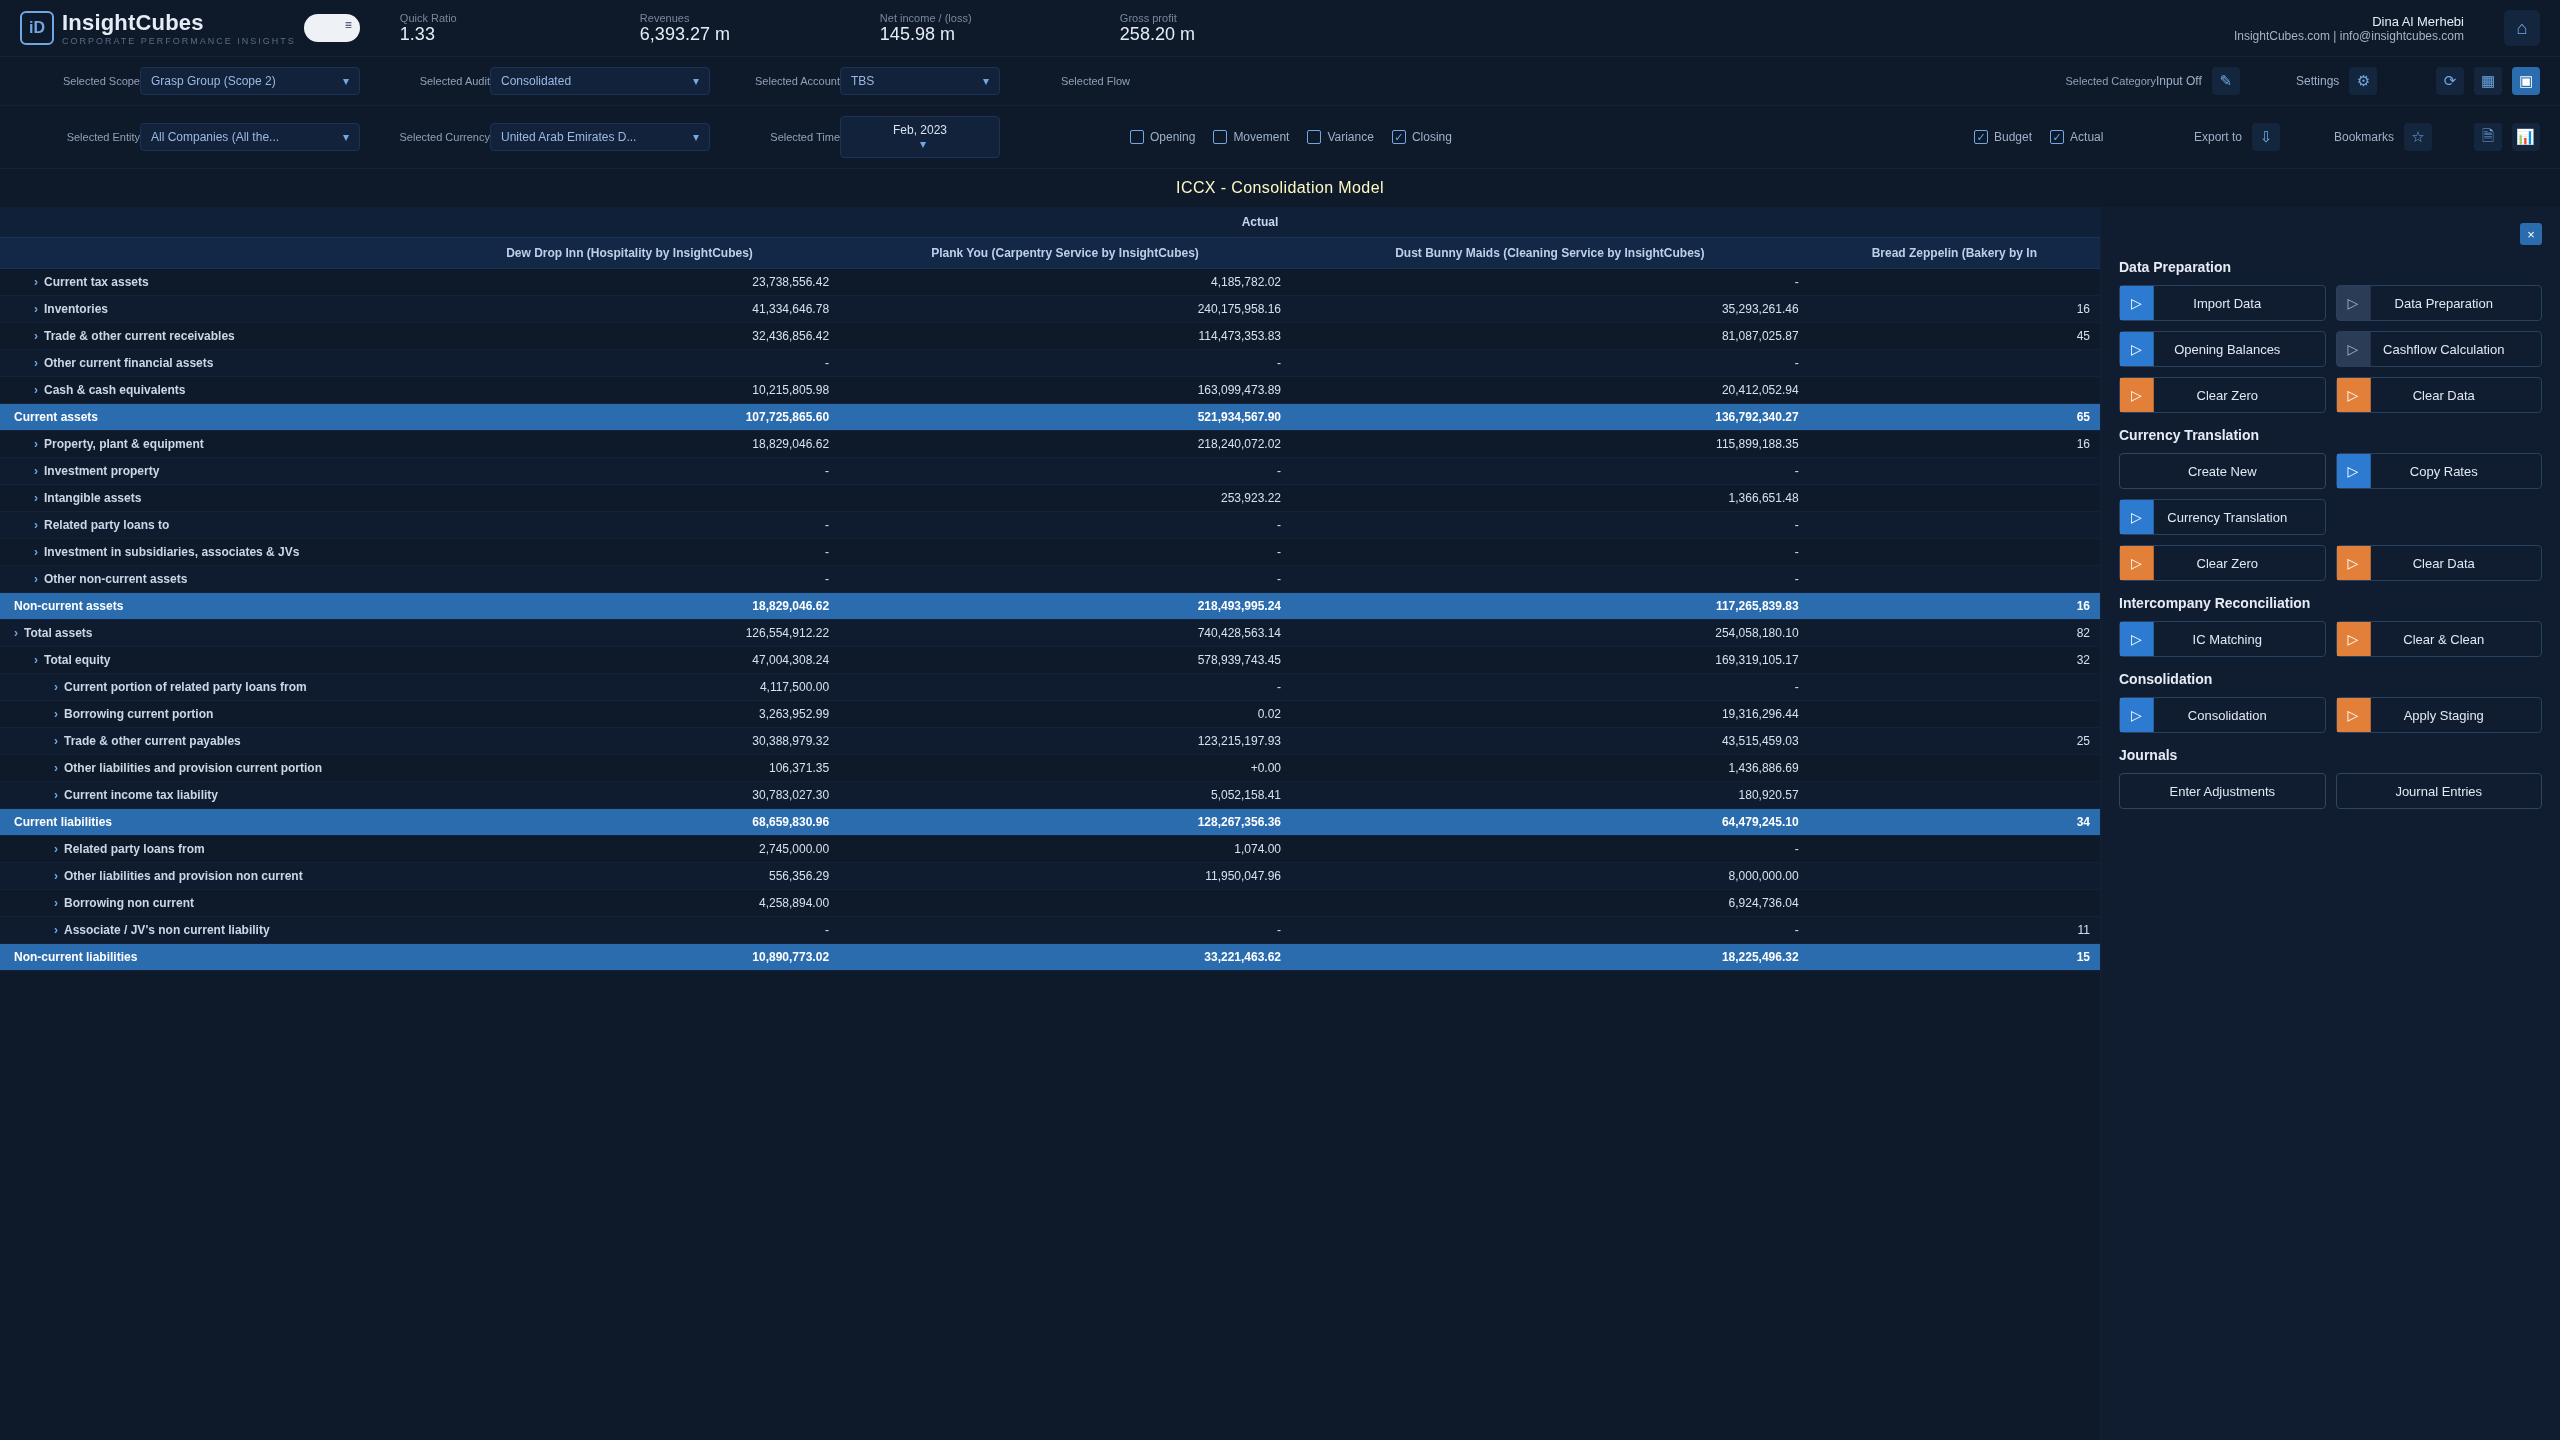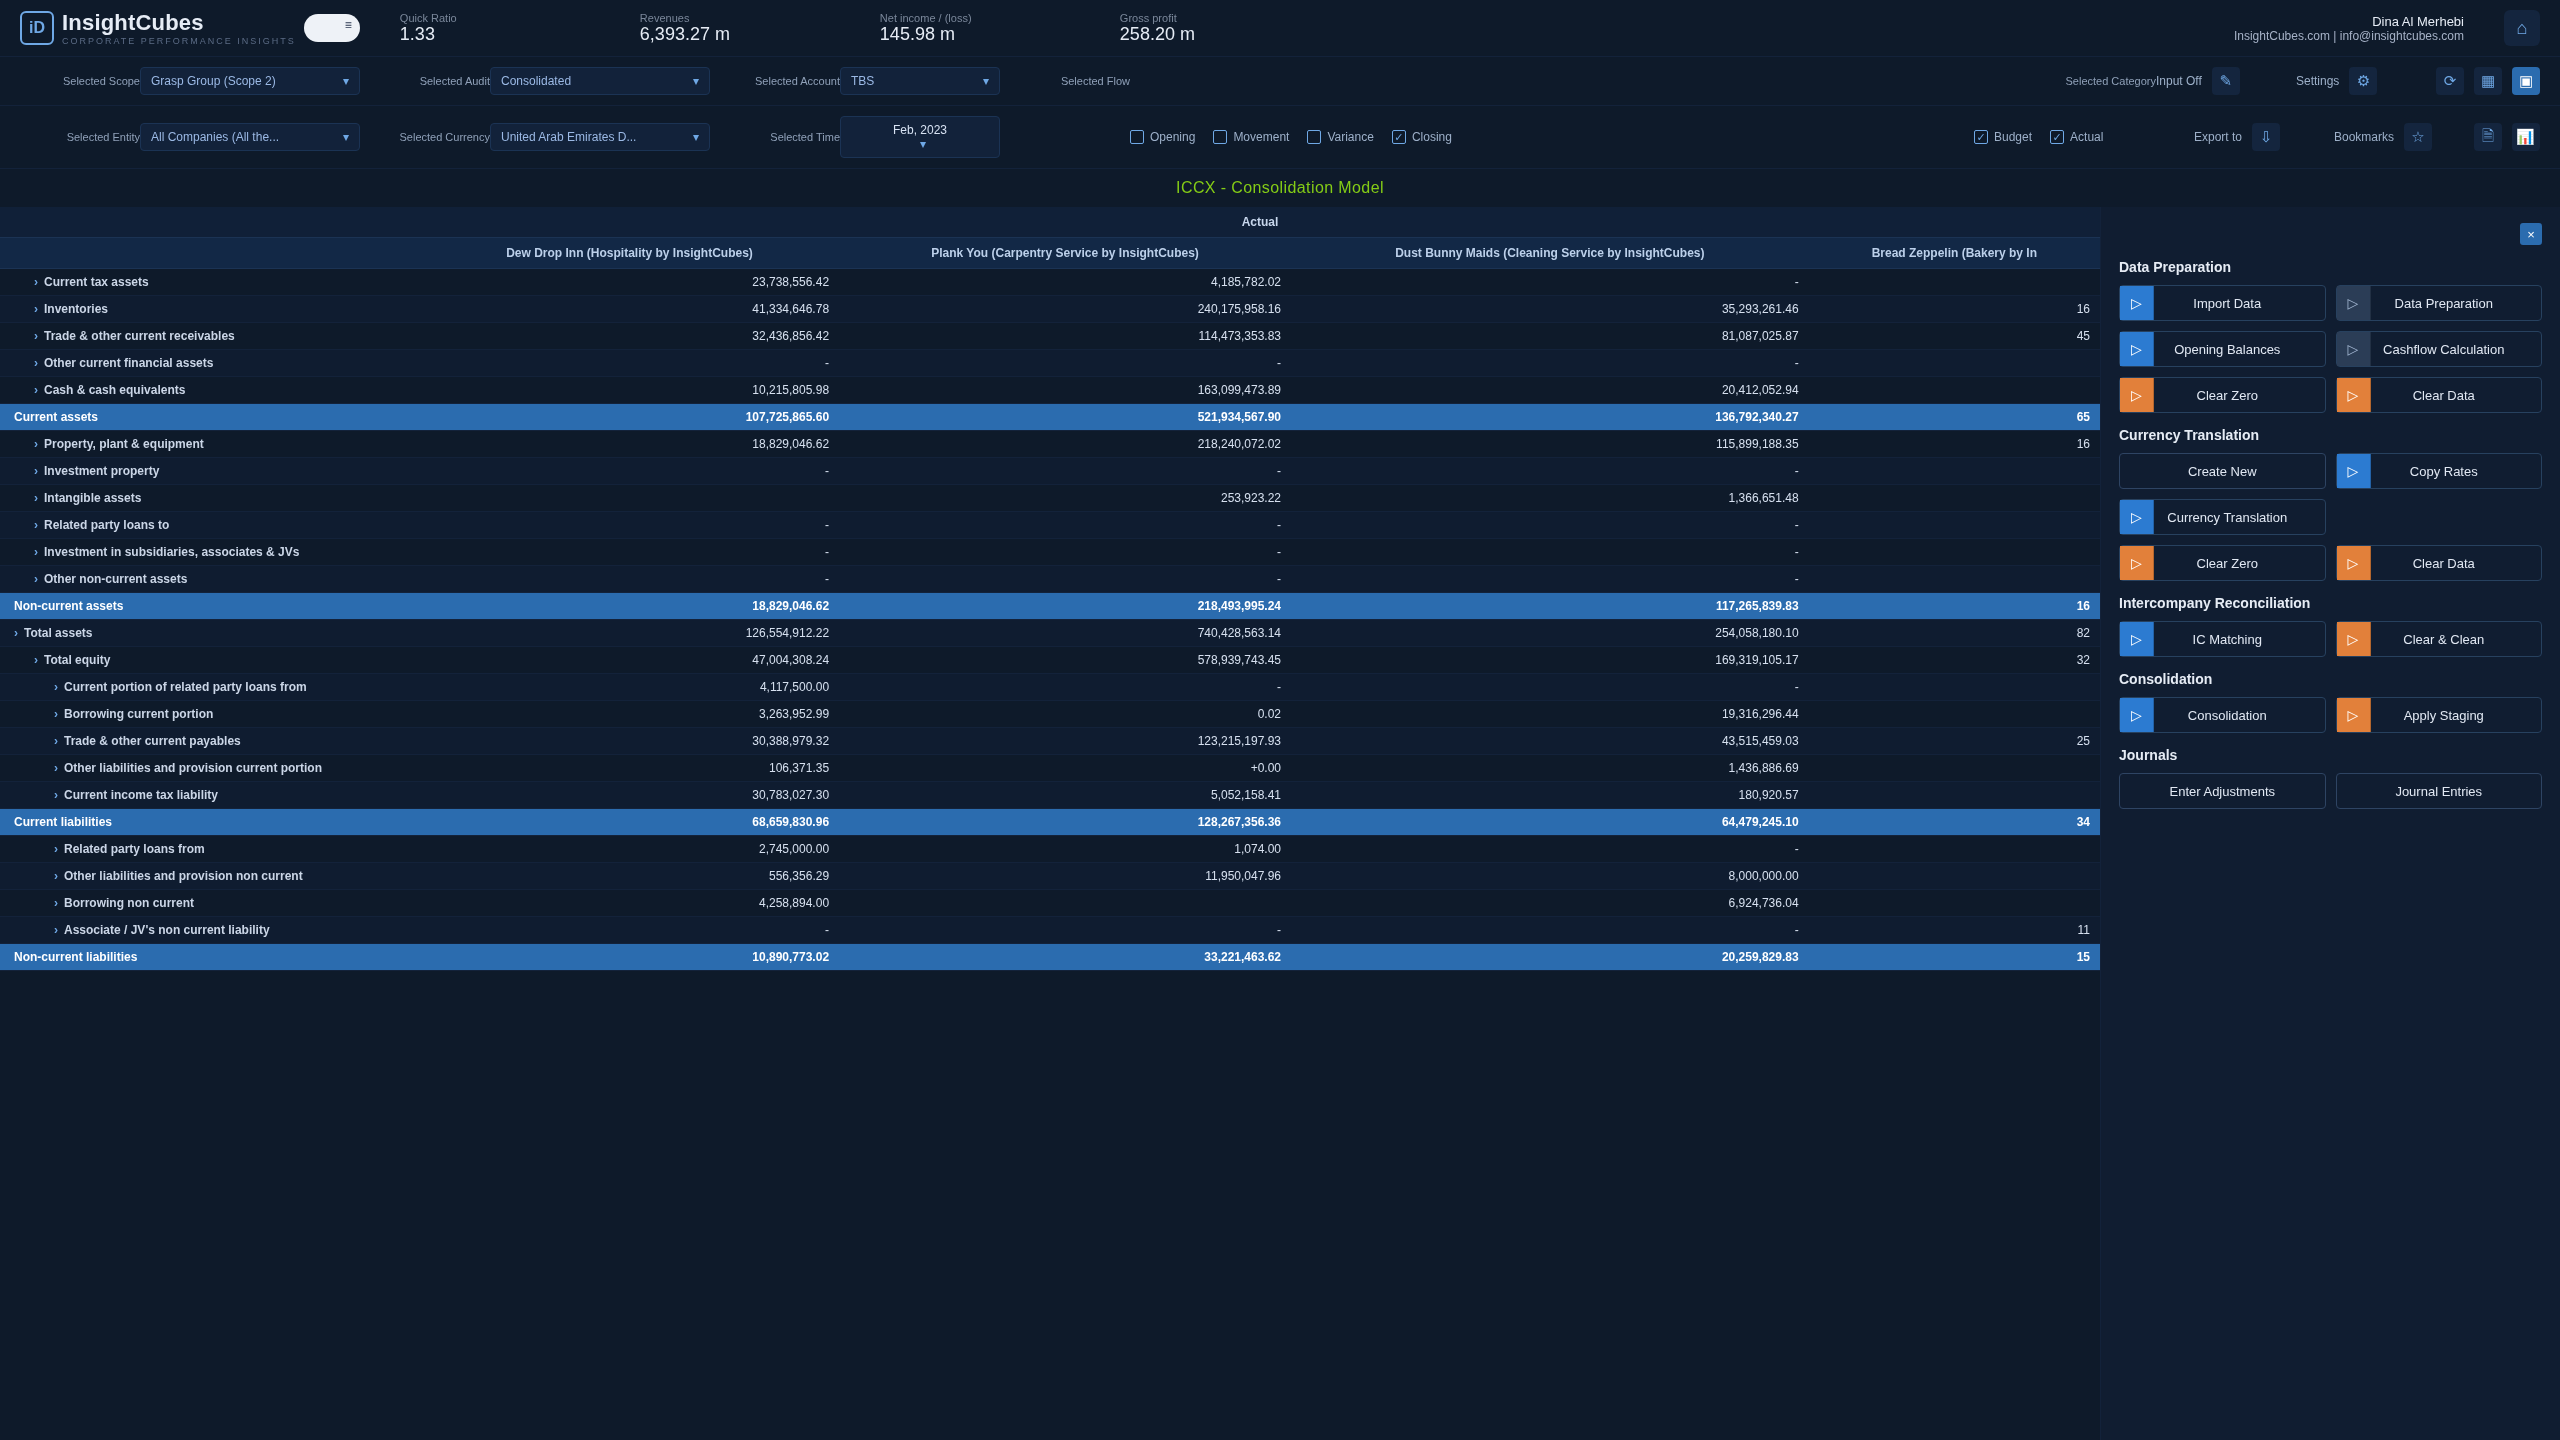--- a/index.html
+++ b/index.html
@@ -66,21 +66,21 @@
   .chkrow { display: flex; gap: 18px; align-items: center; }
   .chk { display: flex; align-items: center; gap: 6px; color: #9db0c9; font-size: 12px; }
   .chk .box { width: 14px; height: 14px; border: 1px solid #6fa8e5; border-radius: 2px; display: flex; align-items: center; justify-content: center; color: #6fa8e5; font-size: 11px; }
   .rightctrl { display: flex; align-items: center; gap: 10px; }
   .rightctrl .lbl { color: #9db0c9; font-size: 12px; }
   .iconbtn {
     width: 28px; height: 28px; border-radius: 4px; background: #14253e; display: flex; align-items: center; justify-content: center; color: #6fa8e5; font-size: 15px;
   }
   .panetitle {
     text-align: center;
-    color: #84cc16;
+    color: #fef9c3;
     padding: 10px;
     font-size: 16px;
     letter-spacing: 0.4px;
     background: #0e1a2a;
   }
   .main { display: flex; flex: 1; overflow: hidden; }
   .tablewrap { flex: 1; overflow: auto; background: #0e1a2a; }
   table { width: 100%; border-collapse: collapse; }
   thead th {
     background: #122846;
@@ -459,21 +459,21 @@
               <td class="acct"><span class="caret">›</span>Associate / JV's non current liability</td>
               <td class="num">-</td>
               <td class="num">-</td>
               <td class="num">-</td>
               <td class="num">11</td>
             </tr>
             <tr class="l1 subtotal">
               <td class="acct">Non-current liabilities</td>
               <td class="num">10,890,773.02</td>
               <td class="num">33,221,463.62</td>
-              <td class="num">20,259,829.83</td>
+              <td class="num">18,225,496.32</td>
               <td class="num">15</td>
             </tr>
           </tbody>
       </table>
     </div>
 
     <div class="sidepanel">
       <div class="sp-close">
           <div class="x">×</div>
         </div>

